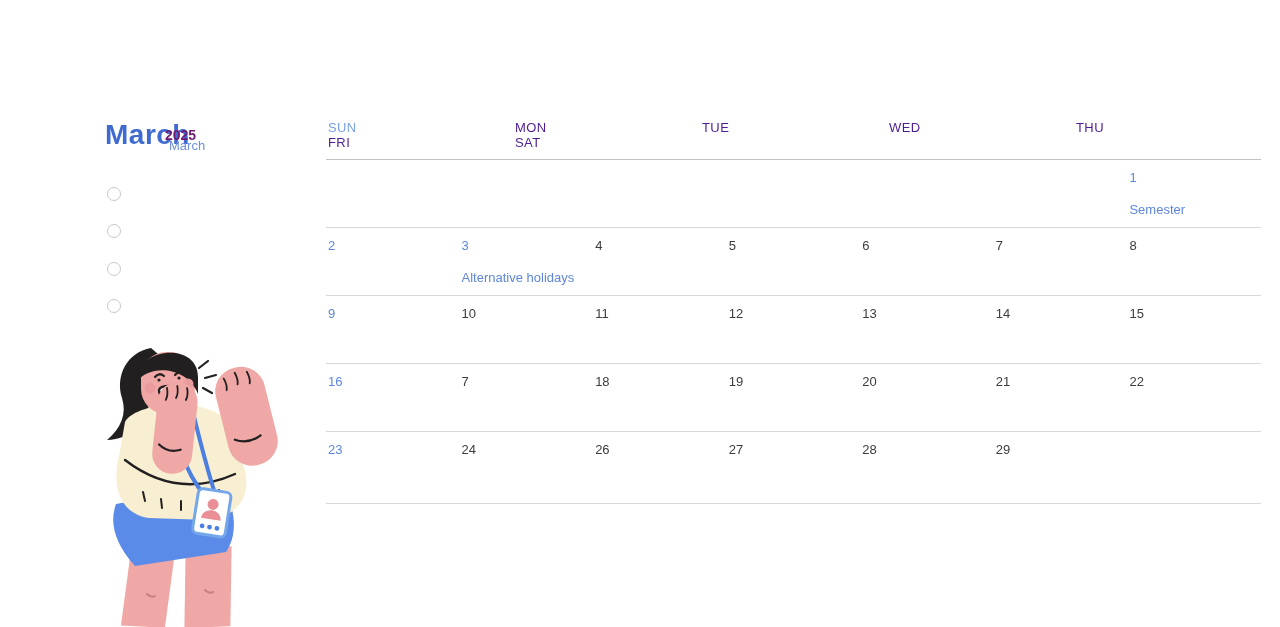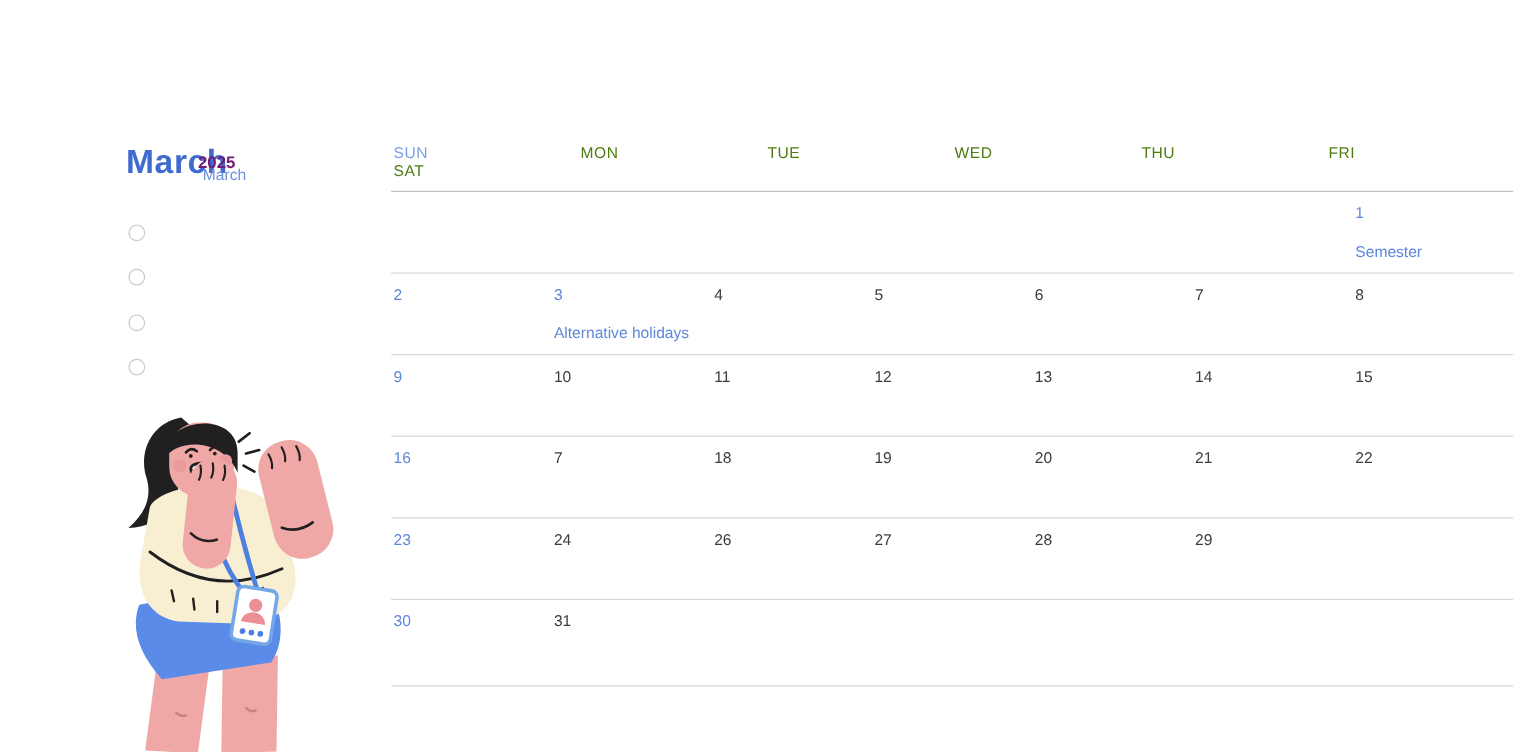--- a/index.html
+++ b/index.html
@@ -17,24 +17,24 @@
 
   
   .bullet {
     position:absolute; left:64px; width:14px; height:14px;
     border:1.5px solid #C9C9C9; border-radius:50%; background:#fff;
   }
 
   
   .calendar { position:absolute; left:283px; top:120px; width:935px; }
   .cal-header {
-    display:grid; grid-template-columns:repeat(6,1fr);
+    display:grid; grid-template-columns:repeat(5,1fr);
     padding-bottom:9px; border-bottom:1px solid #C2C2C2;
   }
-  .cal-header span { font-size:13px; letter-spacing:.4px; color:#4d7c0f; padding-left:2px; }
+  .cal-header span { font-size:13px; letter-spacing:.4px; color:#4c1d95; padding-left:2px; }
   .cal-header span.sun { color:#7AA0E8; }
   .cal-row {
     display:grid; grid-template-columns:repeat(7,1fr);
     height:68px; border-bottom:1px solid #D8D8D8;
   }
   .cal-row:last-child { height:72px; }
   .cal-cell { padding:10px 6px 0 2px; font-size:13px; color:#3C3C3C; }
   .daynum { display:block; line-height:15px; }
   .cal-cell.highlight .daynum { color:#5E87DB; }
   .event { display:block; margin-top:17px; font-size:13px; color:#5E87DB; line-height:15px; }
@@ -218,29 +218,16 @@
           <div class="cal-cell">
             <span class="daynum">27</span>
           </div>
           <div class="cal-cell">
             <span class="daynum">28</span>
           </div>
           <div class="cal-cell">
             <span class="daynum">29</span>
           </div>
         </div>
-        <div class="cal-row">
-          <div class="cal-cell highlight">
-            <span class="daynum">30</span>
-          </div>
-          <div class="cal-cell">
-            <span class="daynum">31</span>
-          </div>
-          <div class="cal-cell"></div>
-          <div class="cal-cell"></div>
-          <div class="cal-cell"></div>
-          <div class="cal-cell"></div>
-          <div class="cal-cell"></div>
-        </div>
       </div>
   </div>
 
 </div>
 
 </body></html>

